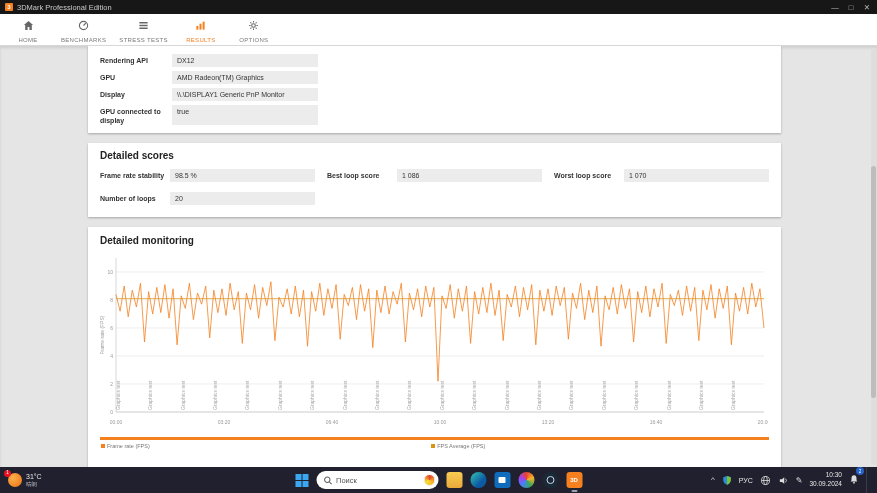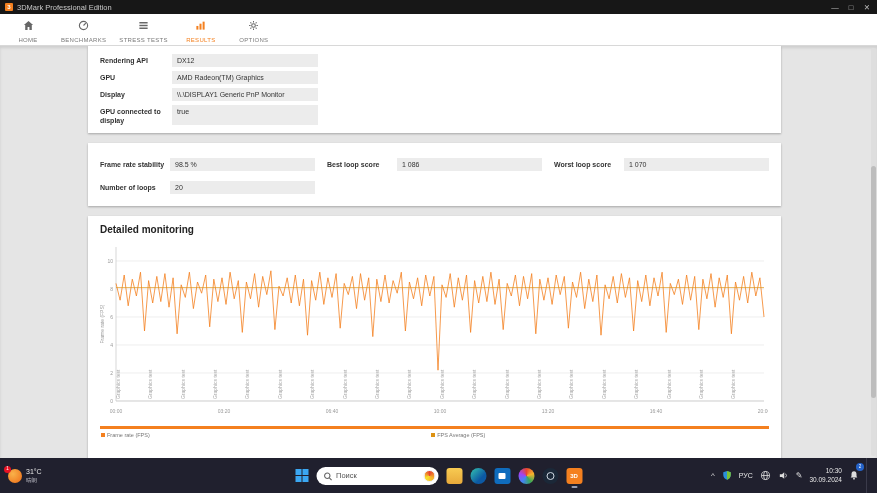--- a/index.html
+++ b/index.html
@@ -50,21 +50,21 @@
   .legend-row{position:relative;height:10px;margin-top:3px;}
   .legend-item{position:absolute;top:0;font-size:5.5px;color:#777;display:flex;align-items:center;gap:2px;white-space:nowrap;}
   .legend-item .swatch{width:4px;height:4px;display:inline-block;}
   .legend-item.li-0{left:1px;}
   .legend-item.li-1{left:49.5%;}
 
   .content-scrollbar{position:absolute;right:1px;top:2px;bottom:2px;width:5px;background:#dedede;border-radius:3px;}
   .content-scrollbar .thumb{position:absolute;top:118px;height:232px;width:5px;background:#bdbdbd;border-radius:3px;}
 
   
-  .taskbar{height:35px;background:#20202e;flex:0 0 auto;position:relative;display:flex;align-items:center;color:#e8e8e8;}
+  .taskbar{height:26px;background:#20202e;flex:0 0 auto;position:relative;display:flex;align-items:center;color:#e8e8e8;}
   .tb-left{position:absolute;left:0;top:0;bottom:0;display:flex;align-items:center;padding:0 8px;cursor:pointer;}
   .weather{display:flex;align-items:center;gap:4px;}
   .weather-icon{width:14px;height:14px;border-radius:50%;background:radial-gradient(circle at 35% 35%,#f9b24a,#ee6d16);position:relative;}
   .weather-badge{position:absolute;top:-3px;left:-4px;width:7px;height:7px;border-radius:50%;background:#e81123;color:#fff;
     font-size:4.5px;display:flex;align-items:center;justify-content:center;line-height:1;}
   .weather-temp{font-size:7px;line-height:1.2;}
   .weather-desc{font-size:5.5px;color:#bdbdc7;line-height:1.1;}
 
   .tb-center{position:absolute;left:50%;transform:translateX(-50%);display:flex;align-items:center;gap:8px;height:100%;}
   .start-btn{display:grid;grid-template-columns:6px 6px;grid-template-rows:6px 6px;gap:1px;cursor:pointer;}
@@ -173,20 +173,21 @@
         <div class="sys-label">Display</div>
         <div class="sys-value">\\.\DISPLAY1 Generic PnP Monitor</div>
       </div>
       <div class="sys-row">
         <div class="sys-label">GPU connected to display</div>
         <div class="sys-value tall">true</div>
       </div>
     </div>
 
     <div class="card card-scores">
+      <div class="card-title">Detailed scores</div>
       <div class="scores-grid">
         <div class="field">
           <div class="field-label">Frame rate stability</div>
           <div class="field-value">98.5 %</div>
         </div>
         <div class="field">
           <div class="field-label">Best loop score</div>
           <div class="field-value">1 086</div>
         </div>
         <div class="field">

